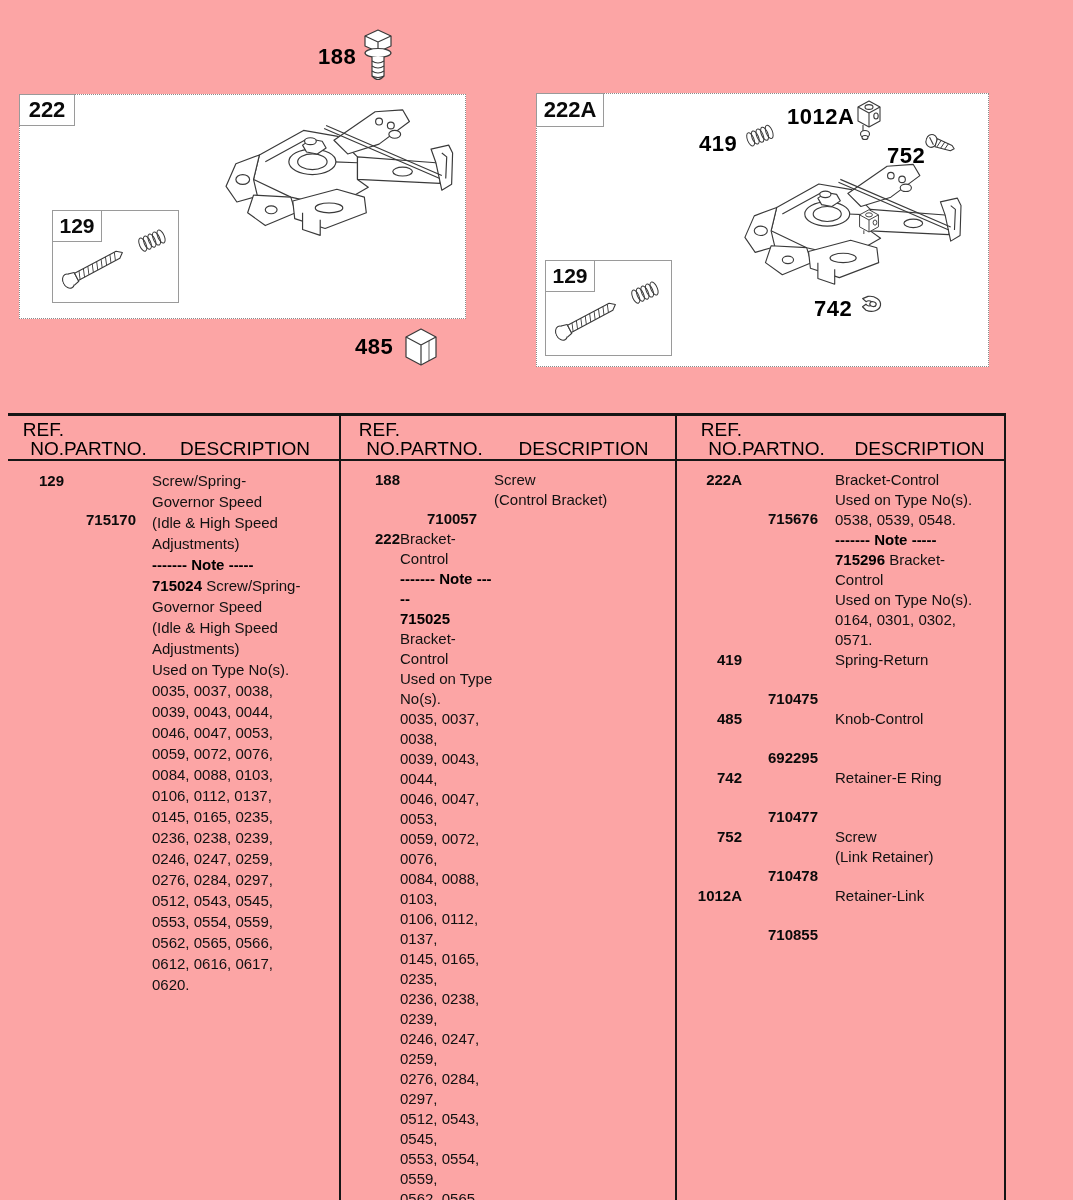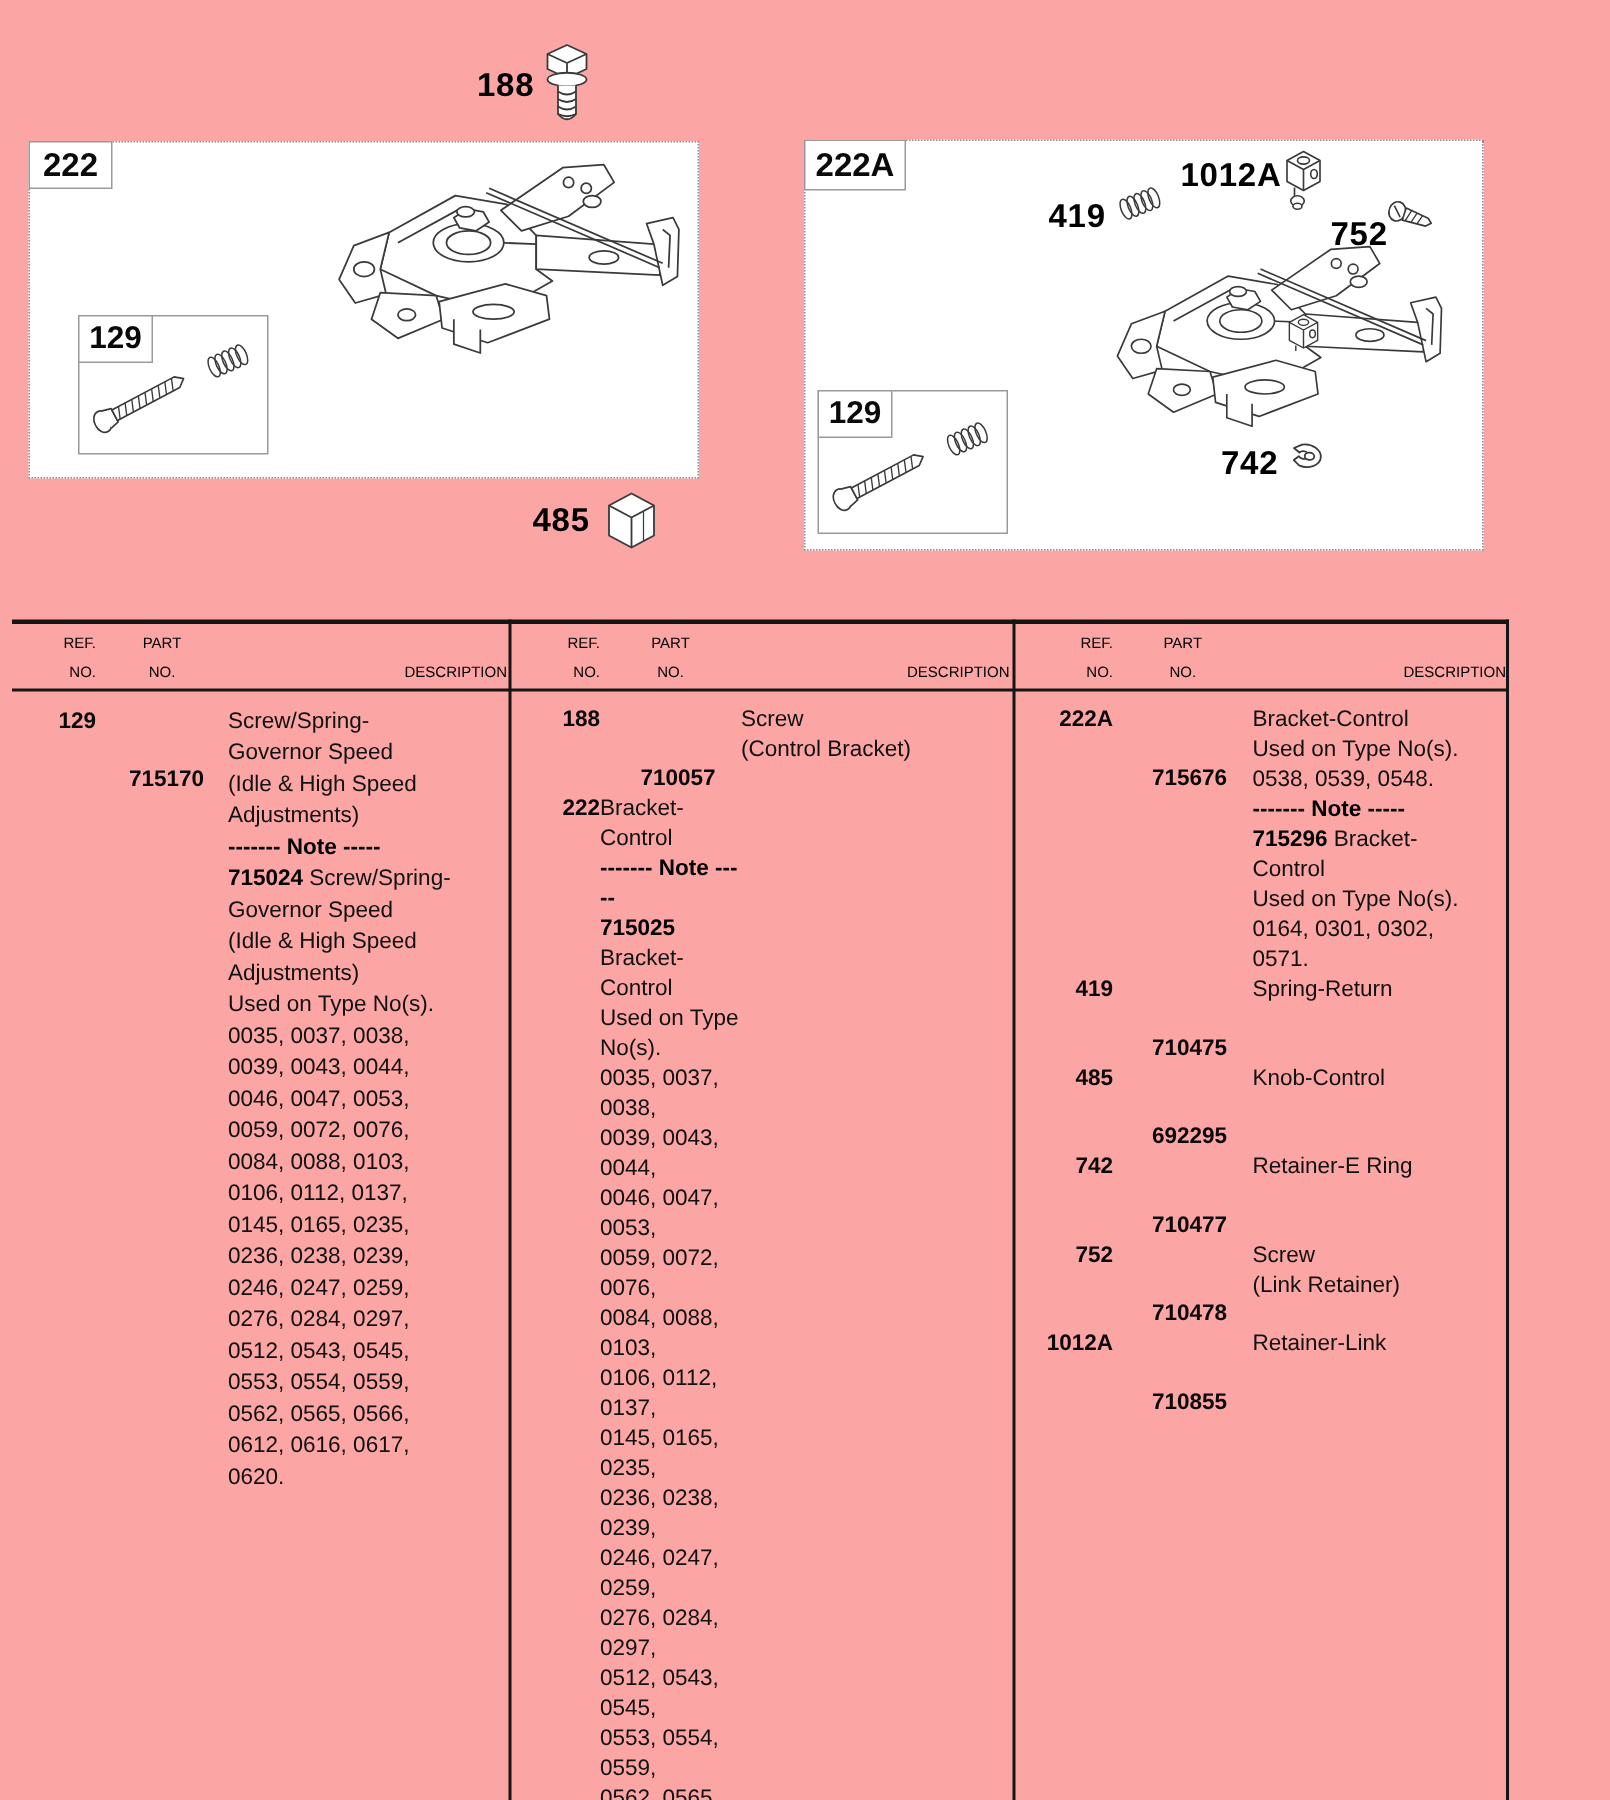--- a/index.html
+++ b/index.html
@@ -18,28 +18,28 @@
   .tag-wide{width:66px;height:32px;}
   .tag-small{width:48px;height:30px;font-size:21px;}
   .inner-box{position:absolute;border:1px solid #9a9a9a;background:#fff;}
   .icon{position:absolute;}
   
   .rule{position:absolute;background:#151515;}
   .colgroup{position:absolute;top:414px;}
   #colgroup-0{left:8px;width:330px;}
   #colgroup-1{left:341px;width:332px;}
   #colgroup-2{left:677px;width:327px;}
-  .thead{display:grid;height:40px;align-items:end;padding:4px 0 3px 0;font-size:10px;line-height:19px;color:#000;}
+  .thead{display:grid;height:40px;align-items:end;padding:4px 0 3px 0;font-size:19px;line-height:19px;color:#000;}
   .g0 .thead, .g0 .trow{grid-template-columns:56px 88px 1fr;}
   .g1 .thead, .g1 .trow{grid-template-columns:59px 94px 1fr;}
   .g2 .thead, .g2 .trow{grid-template-columns:65px 93px 1fr;}
   .thead, .trow{display:grid;}
   .h-ref{display:flex;flex-direction:column;align-items:flex-end;}
-  .h-part{display:flex;flex-direction:column;align-items:center;}
-  .h-desc{align-self:end;text-align:right;}
+  .h-part{display:flex;flex-direction:row;align-items:center;}
+  .h-desc{align-self:end;text-align:center;}
   .rows{padding-top:9px;}
   .trow{font-size:15px;}
   .g0 .trow{line-height:21px;}
   .g1 .trow, .g2 .trow{line-height:20px;}
   .c-ref{font-weight:bold;text-align:right;}
   .c-part{font-weight:bold;margin-top:39px;}
   .g0 .c-part{padding-left:22px;}
   .g1 .c-part{padding-left:27px;}
   .g2 .c-part{padding-left:26px;}
   .c-desc{color:#111;}

